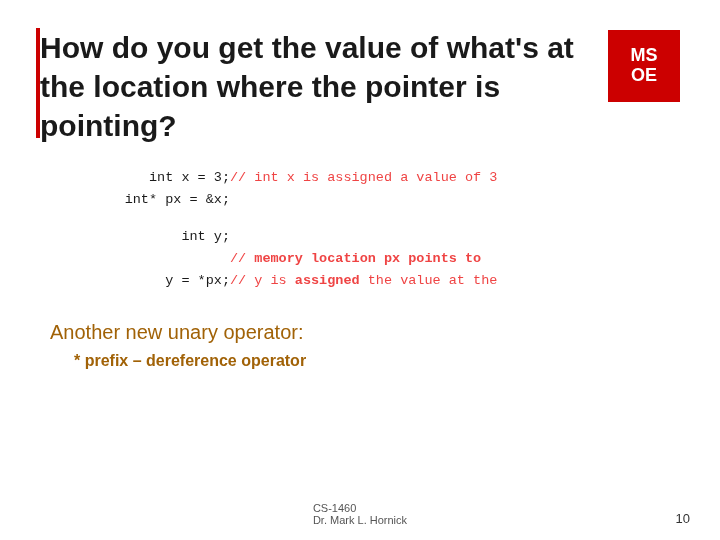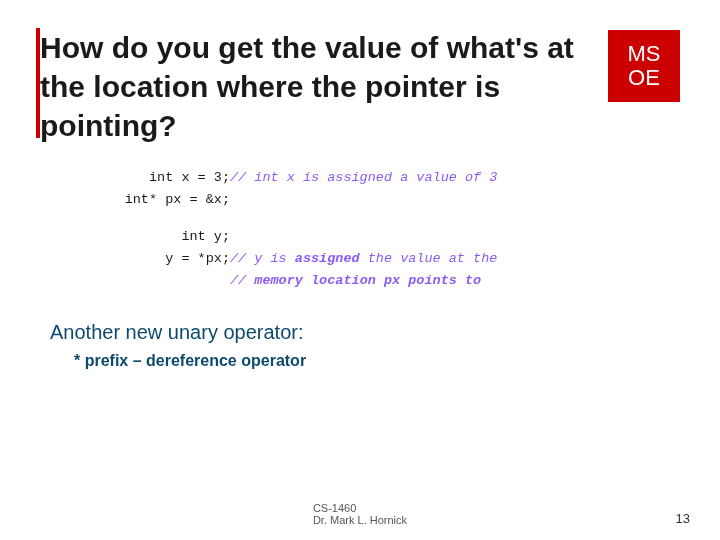--- a/index.html
+++ b/index.html
@@ -43,22 +43,22 @@
       background: #cc0000;
       display: flex;
       align-items: center;
       justify-content: center;
       flex-shrink: 0;
       margin-top: 2px;
     }
 
     .logo-text {
       color: #ffffff;
-      font-size: 22px;
-      font-weight: normal;
+      font-size: 18px;
+      font-weight: bold;
       text-align: center;
       line-height: 1.1;
     }
 
     
     .accent-line {
       width: 4px;
       background: #cc0000;
       position: absolute;
       top: 28px;
@@ -84,28 +84,27 @@
       display: flex;
       gap: 0;
     }
 
     .code-stmt {
       min-width: 180px;
       color: #1a1a1a;
     }
 
     .code-comment {
-      color: #8b5cf6;
-      font-style: italic;
+      color: #ef4444;
     }
 
     
     .operator-section {
       font-size: 20px;
-      color: #0c4a6e;
+      color: #a16207;
       line-height: 1.6;
       margin-top: 10px;
     }
 
     .operator-section .bullet {
       margin-left: 24px;
       font-size: 16px;
       font-weight: bold;
     }
 
@@ -171,26 +170,26 @@
         <div class="code-row">
           <span class="code-stmt"></span>
         </div>
       </div>
 
       <div class="code-group">
         <div class="code-row">
           <span class="code-stmt">int y;</span>
         </div>
         <div class="code-row">
+          <span class="code-stmt"></span>
+          <span class="code-comment">// <strong>memory location px points to</strong></span>
+        </div>
+        <div class="code-row">
           <span class="code-stmt">y = *px;</span>
           <span class="code-comment">// y is <strong>assigned</strong> the value at the</span>
-        </div>
-        <div class="code-row">
-          <span class="code-stmt"></span>
-          <span class="code-comment">// <strong>memory location px points to</strong></span>
         </div>
       </div>
 
     </div>
 
     <div class="operator-section">
       <div>Another new unary operator:</div>
       <div class="bullet indent">
         <span>* prefix</span>
         <span> – </span>
@@ -200,15 +199,15 @@
 
   </div>
 
   <div class="footer">
     <div>
       <div>CS-1460</div>
       <div>Dr. Mark L. Hornick</div>
     </div>
   </div>
 
-  <div class="page-number">13</div>
+  <div class="page-number">10</div>
 
 </div>
 
 </body></html>

